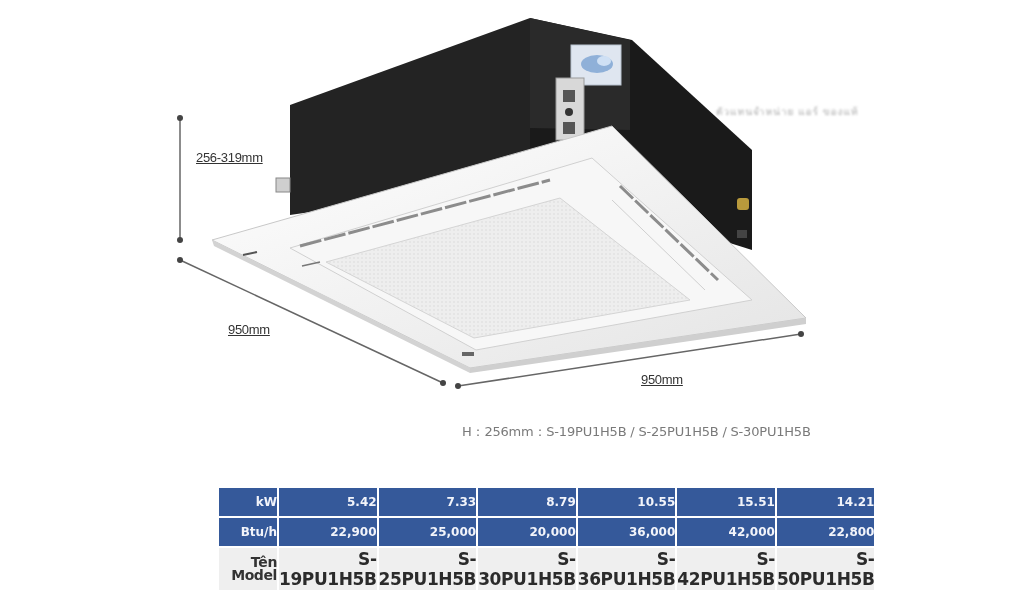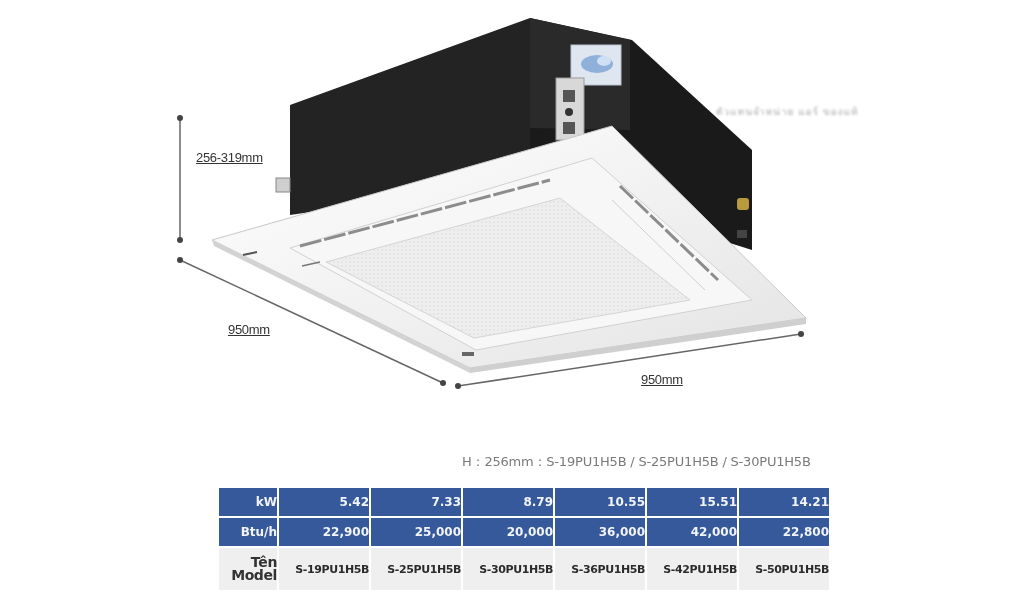--- a/index.html
+++ b/index.html
@@ -3,28 +3,28 @@
 <meta charset="utf-8">
 <style>
   html, body { margin: 0; padding: 0; background: #ffffff; }
   body { width: 1024px; height: 597px; position: relative; overflow: hidden;
          font-family: "Liberation Sans", sans-serif; }
   .illus { position: absolute; left: 0; top: 0; width: 1024px; height: 420px; }
   .dim-label { position: absolute; font-family: "Liberation Sans", sans-serif;
                font-size: 13px; color: #333333; letter-spacing: -0.3px; text-decoration: underline; }
   .watermark { position: absolute; left: 716px; top: 72px; font-size: 10px;
                color: #aaaaaa; filter: blur(0.8px); letter-spacing: 1px; white-space: nowrap; margin-top: 32px; }
-  .notes { position: absolute; left: 462px; top: 452px; font-size: 13px;
+  .notes { position: absolute; left: 462px; top: 422px; font-size: 13px;
            color: #7a7a7a; line-height: 20px; font-family: "DejaVu Sans", sans-serif; letter-spacing: -0.2px; }
   .notes div { white-space: nowrap; }
   table.spec { position: absolute; left: 217px; top: 486px; border-collapse: collapse;
                font-family: "DejaVu Sans", sans-serif; }
   table.spec td { border: 2px solid #ffffff; text-align: right; font-weight: bold; padding: 0; }
   .row-blue td { background: #35599a; color: #f2f4fa; font-size: 12px; height: 28px; }
-  .row-grey td { background: #efefef; color: #2b2b2b; font-size: 11px; height: 42px; letter-spacing: -0.4px; }
+  .row-grey td { background: #efefef; color: #2b2b2b; font-size: 17px; height: 42px; letter-spacing: -0.4px; }
   .row-grey td.label { font-size: 14px; line-height: 13px; color: #333; }
   col.c0 { width: 60px; }
   col.cx { width: 92px; }
 </style>
 </head>
 <body>
 
 <svg class="illus" viewBox="0 0 1024 420" xmlns="http://www.w3.org/2000/svg">
   <defs>
     <linearGradient id="panelGrad" x1="0" y1="0" x2="1" y2="1">

